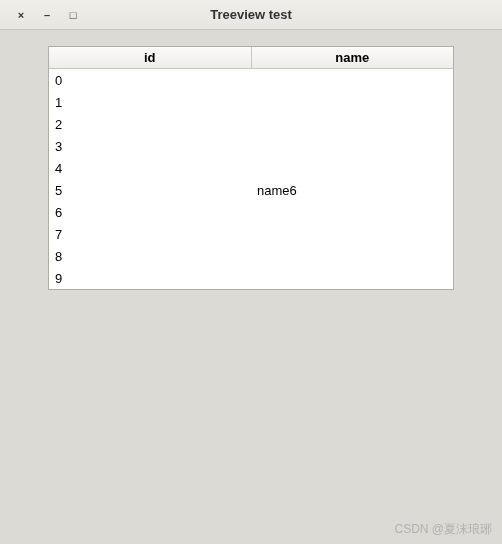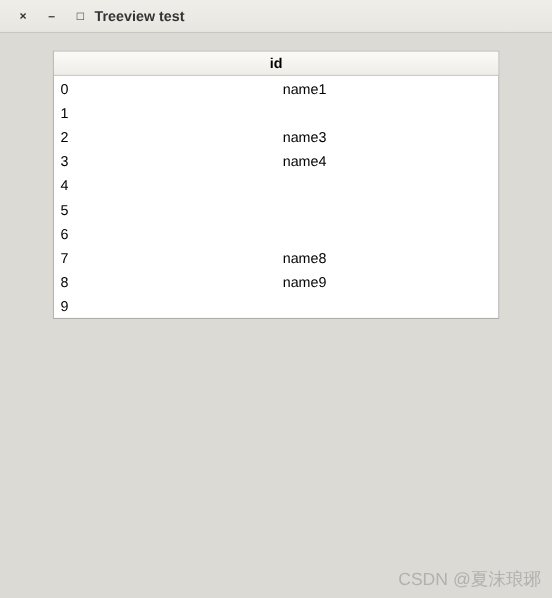--- a/index.html
+++ b/index.html
@@ -31,21 +31,21 @@
       display: flex;
       align-items: center;
       justify-content: center;
       font-size: 11px;
       font-weight: bold;
       color: #333;
       cursor: pointer;
     }
     .win-title {
       flex: 1;
-      text-align: left;
+      text-align: center;
       font-weight: bold;
       color: #333;
       padding-right: 78px;
     }
     .app-body {
       background: #dcdad5;
       height: 514px;
       padding: 16px 48px;
     }
     .treeview {
@@ -78,21 +78,21 @@
       flex: 1;
       padding: 2px 6px;
       font-size: 13px;
       color: #000;
     }
     .watermark {
       position: absolute;
       right: 10px;
       bottom: 6px;
       color: rgba(150,150,150,0.6);
-      font-size: 16px;
+      font-size: 12px;
       pointer-events: none;
     }
   </style>
 </head>
 <body>
 
 <div class="titlebar">
   <div class="win-controls">
     <div class="win-btn">
         <span>×</span>
@@ -104,53 +104,50 @@
         <span>□</span>
       </div>
   </div>
   <div class="win-title">Treeview test</div>
 </div>
 
 <div class="app-body">
   <div class="treeview">
     <div class="tv-header">
       <div class="tv-header-cell">id</div>
+      <div class="tv-header-cell">name</div>
     </div>
     <div class="tv-body">
       <div class="tv-row">
         <div class="tv-cell">0</div>
-        <div class="tv-cell">name1</div>
       </div>
       <div class="tv-row">
         <div class="tv-cell">1</div>
       </div>
       <div class="tv-row">
         <div class="tv-cell">2</div>
-        <div class="tv-cell">name3</div>
       </div>
       <div class="tv-row">
         <div class="tv-cell">3</div>
-        <div class="tv-cell">name4</div>
       </div>
       <div class="tv-row">
         <div class="tv-cell">4</div>
       </div>
       <div class="tv-row">
         <div class="tv-cell">5</div>
+        <div class="tv-cell">name6</div>
       </div>
       <div class="tv-row">
         <div class="tv-cell">6</div>
       </div>
       <div class="tv-row">
         <div class="tv-cell">7</div>
-        <div class="tv-cell">name8</div>
       </div>
       <div class="tv-row">
         <div class="tv-cell">8</div>
-        <div class="tv-cell">name9</div>
       </div>
       <div class="tv-row">
         <div class="tv-cell">9</div>
       </div>
     </div>
   </div>
 </div>
 
 <div class="watermark">CSDN @夏沫琅琊</div>
 

